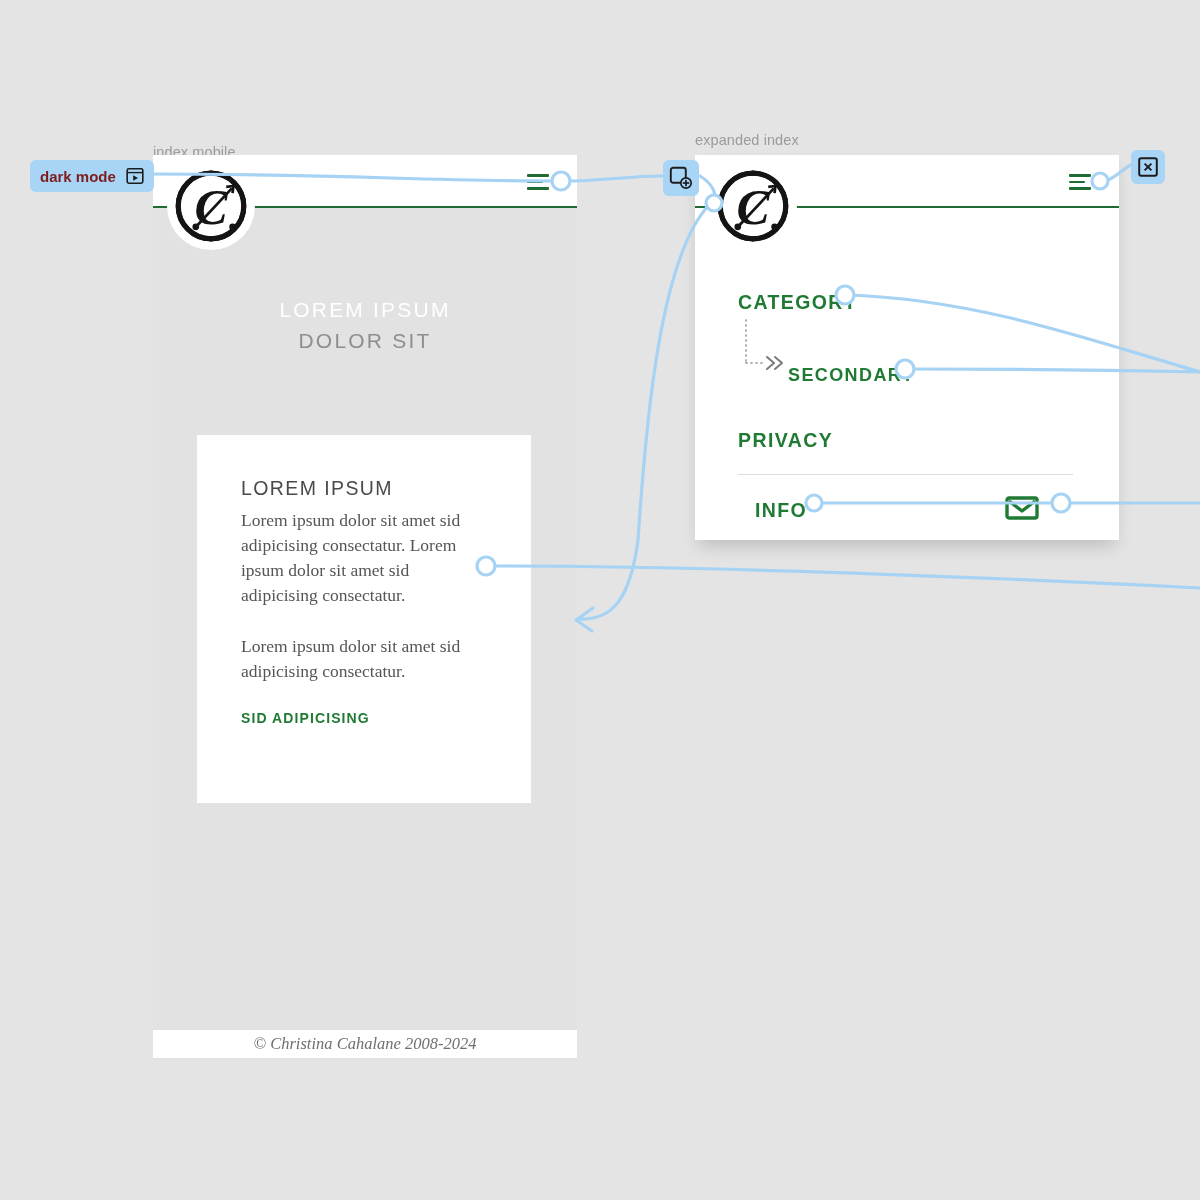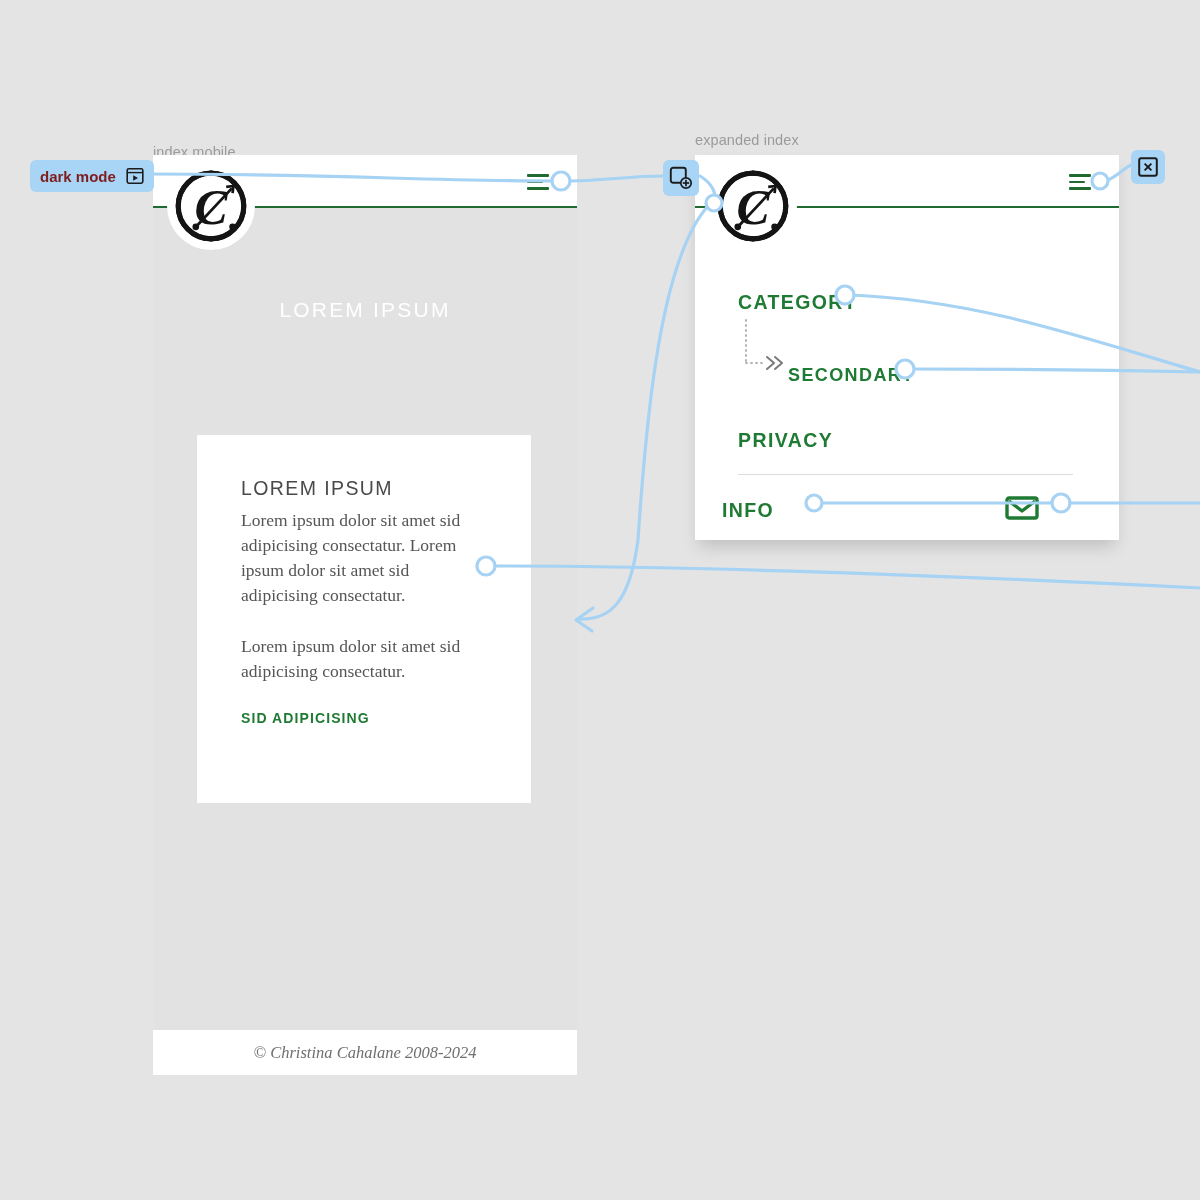--- a/index.html
+++ b/index.html
@@ -74,38 +74,38 @@
     font-family: "Liberation Serif", serif;
     font-size: 17.5px; line-height: 25px; color: #555555; margin-top: 8px;
   }
   .card-p.second { margin-top: 26px; }
   .card-link {
     margin-top: 26px; font-size: 14px; color: #1f7a33; font-weight: 700;
     letter-spacing: 1.1px; cursor: pointer;
   }
 
   #index-footer {
-    position: absolute; left: 0; top: 875px; width: 424px; height: 45px;
+    position: absolute; left: 0; top: 875px; width: 424px; height: 28px;
     background: #ffffff; display: flex; align-items: center; justify-content: center;
   }
   #index-footer .copy {
     font-family: "Liberation Serif", serif; font-style: italic;
     font-size: 16.5px; color: #6f6f6f;
   }
 
   
   #menu-body { position: absolute; left: 0; top: 53px; width: 424px; height: 332px; background: #fff; }
   .menu-item {
     position: absolute; font-size: 19.5px; color: #1f7a33; font-weight: 700;
     letter-spacing: 1.4px; cursor: pointer; white-space: nowrap;
   }
   #mi-category  { left: 43px; top: 83px; }
   #mi-secondary { left: 93px; top: 157px; font-size: 18px; }
   #mi-privacy   { left: 43px; top: 221px; }
-  #mi-info      { left: 27px; top: 291px; }
+  #mi-info      { left: 60px; top: 291px; }
   .menu-divider {
     position: absolute; left: 43px; top: 266px; width: 335px; height: 1px; background: #dcdcdc;
   }
   .sub-connector { position: absolute; left: 47px; top: 110px; }
   .mail-icon { position: absolute; left: 310px; top: 287px; cursor: pointer; }
 
   
   .badge {
     position: absolute; background: #a8d4f5; border-radius: 6px;
     display: flex; align-items: center; gap: 10px;
@@ -146,20 +146,21 @@
       <div class="hamburger">
         <i></i>
         <i></i>
         <i></i>
       </div>
     </div>
 
     <div id="index-body">
       <div class="hero">
         <div class="l1">LOREM IPSUM</div>
+        <div class="l2">DOLOR SIT</div>
       </div>
 
       <div class="content-card">
         <div class="card-title">LOREM IPSUM</div>
         <div class="card-p">Lorem ipsum dolor sit amet sid adipicising consectatur. Lorem ipsum dolor sit amet sid adipicising consectatur.</div>
         <div class="card-p second">Lorem ipsum dolor sit amet sid adipicising consectatur.</div>
         <div class="card-link">SID ADIPICISING</div>
       </div>
     </div>
 

